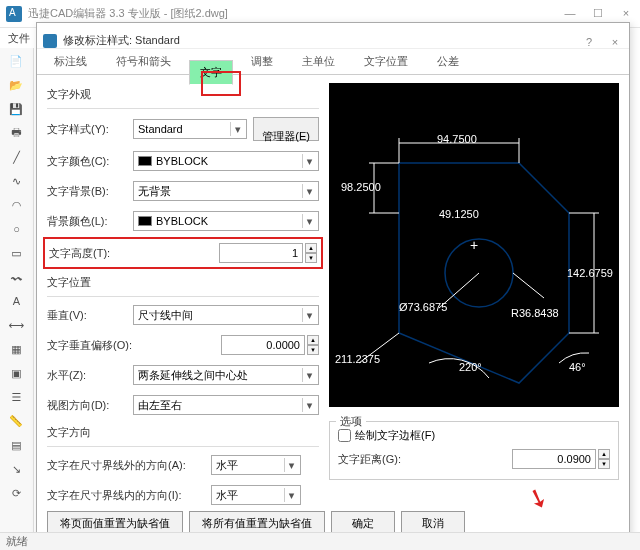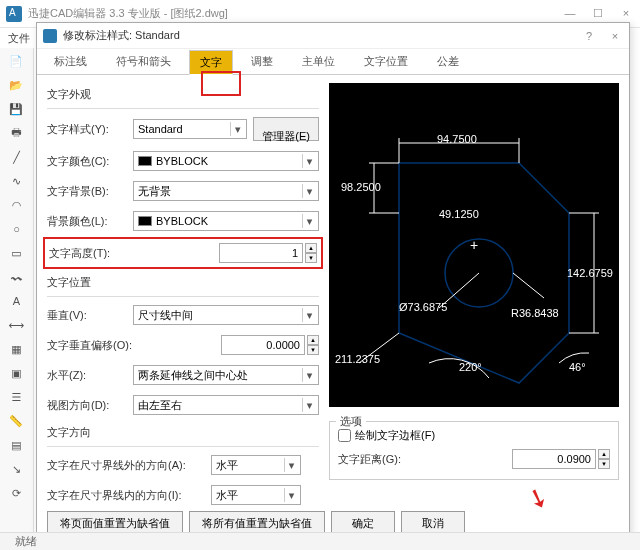--- a/index.html
+++ b/index.html
@@ -7,27 +7,27 @@
 .app-titlebar{height:28px;background:#fff;display:flex;align-items:center;padding:0 6px;border-bottom:1px solid #e5e5e5}
 .app-icon{width:16px;height:16px;background:#2a7ab0;border-radius:2px;margin-right:6px;position:relative}
 .app-icon::after{content:"A";color:#fff;font-size:10px;position:absolute;left:3px;top:1px}
 .app-title{color:#888;flex:1}
 .win-btns{display:flex;gap:12px;color:#888}
 .win-btn{width:16px;text-align:center;cursor:pointer}
 .menubar{height:20px;padding:0 8px;color:#444;display:flex;align-items:center;gap:2px}
 .left-toolbar{position:absolute;left:0;top:48px;width:34px;height:498px;background:#f8f8f8;border-right:1px solid #e0e0e0;display:flex;flex-direction:column;align-items:center;padding-top:4px;gap:6px}
 .tb-ico{width:18px;height:18px;display:flex;align-items:center;justify-content:center;color:#555}
 .dialog{position:absolute;left:36px;top:22px;width:594px;height:520px;background:#fff;border:1px solid #aaa;box-shadow:2px 2px 8px rgba(0,0,0,.15)}
-.dlg-titlebar{height:26px;background:#fff;display:flex;align-items:center;padding:0 6px;border-bottom:1px solid #eee}
+.dlg-titlebar{height:26px;background:#fff;display:flex;align-items:flex-end;padding:0 6px;border-bottom:1px solid #eee}
 .dlg-icon{width:14px;height:14px;background:#2a7ab0;border-radius:2px;margin-right:6px}
 .dlg-title{flex:1;color:#333}
 .dlg-winbtns{display:flex;gap:10px;color:#888}
 .tabs{height:26px;display:flex;align-items:flex-end;padding:0 6px;border-bottom:1px solid #ccc;gap:7px}
 .tab{padding:4px 10px;color:#555;border:1px solid transparent;cursor:pointer}
-.tab.active{border:1px solid #ccc;border-bottom:1px solid #fff;background:#eab308;position:relative;top:1px;color:#000}
+.tab.active{border:1px solid #ccc;border-bottom:1px solid #fff;background:#86efac;position:relative;top:11px;color:#000}
 .dlg-body{padding:8px 10px;display:flex;gap:10px}
 .left-pane{width:272px}
 .right-pane{flex:1;display:flex;flex-direction:column}
 .group-title{margin:4px 0 6px 0;color:#333}
 .divider{height:1px;background:#ddd;margin:6px 0 8px 0}
 .row{display:flex;align-items:center;margin-bottom:10px}
 .row label{width:86px;color:#333}
 .combo,.inputbox{flex:1;height:20px;border:1px solid #aaa;display:flex;align-items:center;padding:0 4px;background:#fff;position:relative}
 .combo .arrow{position:absolute;right:2px;top:2px;width:14px;height:14px;border-left:1px solid #ccc;text-align:center;line-height:14px;color:#555}
 .swatch{width:14px;height:10px;background:#000;margin-right:4px;border:1px solid #888}
@@ -40,21 +40,21 @@
 .preview{width:290px;height:324px;background:#000;position:relative;color:#fff;font-family:monospace;font-size:10px}
 .preview .dim{position:absolute;white-space:nowrap}
 .preview .cross{position:absolute;left:50%;top:50%;transform:translate(-50%,-50%);font-size:14px}
 .options-area{margin-top:8px}
 .fieldset{border:1px solid #ccc;padding:6px 8px 8px;position:relative;margin-top:6px}
 .fieldset .legend{position:absolute;top:-8px;left:6px;background:#fff;padding:0 4px;color:#333}
 .btn-row{position:absolute;left:0;right:0;bottom:6px;display:flex;gap:6px;padding:0 10px}
 .btn{height:24px;padding:0 12px;border:1px solid #999;background:#f2f2f2;cursor:pointer;min-width:64px}
 .btn.wide{min-width:130px}
 .arrow-annot{position:absolute;left:490px;top:460px;color:#d22;font-size:26px;transform:rotate(20deg);pointer-events:none}
-.statusbar{position:absolute;left:0;bottom:0;height:18px;background:#f4f4f4;border-top:1px solid #ddd;width:100%;padding:0 15px;color:#666;display:flex;align-items:center}
+.statusbar{position:absolute;left:0;bottom:0;height:18px;background:#f4f4f4;border-top:1px solid #ddd;width:100%;padding:0 6px;color:#666;display:flex;align-items:center}
 svg.shape{position:absolute;left:0;top:0}
 </style>
 </head>
 <body>
 
 <div class="app-titlebar">
   <div class="app-icon"></div>
   <div class="app-title">迅捷CAD编辑器 3.3 专业版 - [图纸2.dwg]</div>
   <div class="win-btns">
     <div class="win-btn">—</div>

